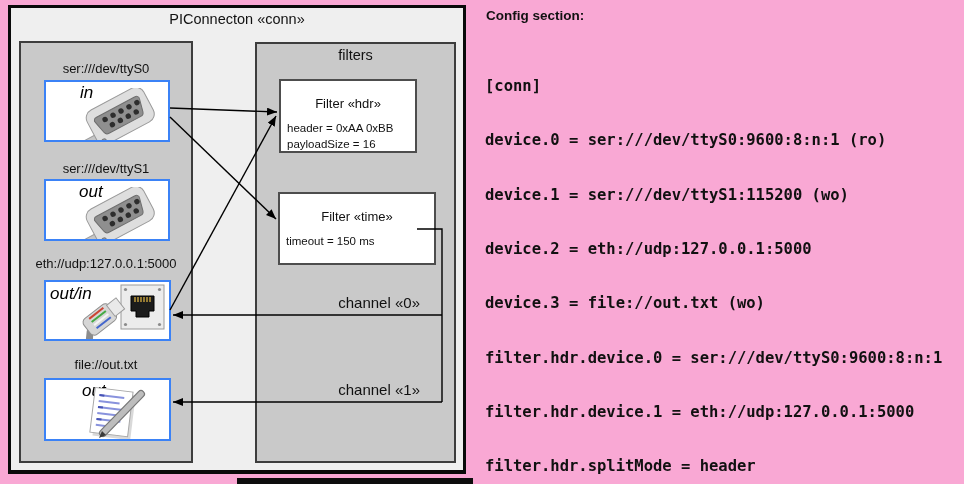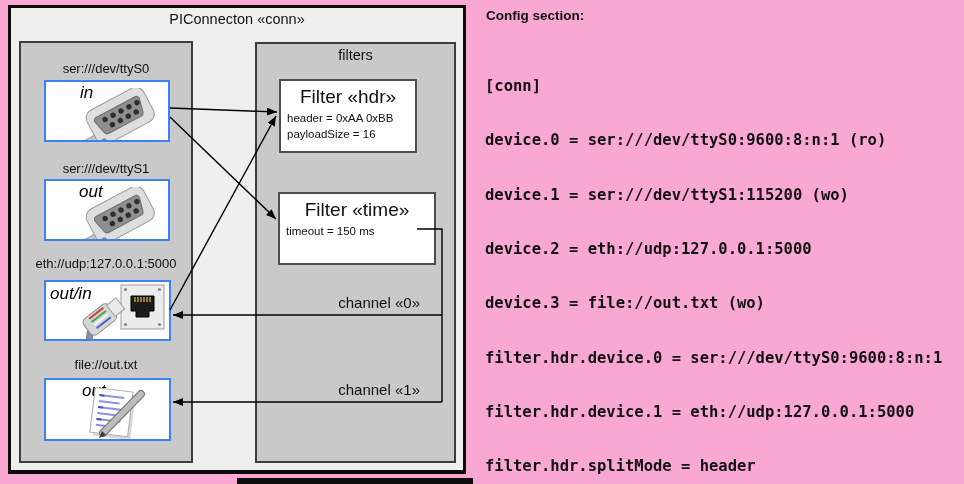--- a/index.html
+++ b/index.html
@@ -18,22 +18,22 @@
   .filters-container{left:255px;top:42px;width:201px;height:421px;}
   .filters-title{left:255px;top:47px;width:201px;text-align:center;font-size:14.5px;}
 
   
   .devbox{box-sizing:border-box;background:#ffffff;border:2px solid #3b82f6;overflow:hidden;font-style:italic;}
   .devlabel{left:19px;width:174px;text-align:center;font-size:13px;}
   .dir{position:absolute;font-size:17px;line-height:17px;color:#000;}
 
   
   .filterbox{box-sizing:border-box;background:#ffffff;border:2px solid #4d4d4d;}
-  .filter-title{text-align:center;margin-top:5px;font-size:19px;}
-  .filter-props{margin:2px 0 0 6px;font-size:11.5px;line-height:16px;}
+  .filter-title{text-align:center;margin-top:15px;font-size:13px;}
+  .filter-props{margin:9px 0 0 6px;font-size:11.5px;line-height:16px;}
 
   .channel-label{left:317px;width:103px;text-align:right;font-size:15px;}
 
   
   .config-heading{left:486px;top:8px;font-size:13.5px;font-weight:bold;
                   font-family:"Liberation Sans",sans-serif;}
   .config-lines{left:485px;top:41px;font-family:"DejaVu Sans Mono","Liberation Mono",monospace;
                 font-weight:bold;font-size:15.5px;white-space:pre;}
   .config-lines div{height:18.35px;line-height:18.35px;}
 

